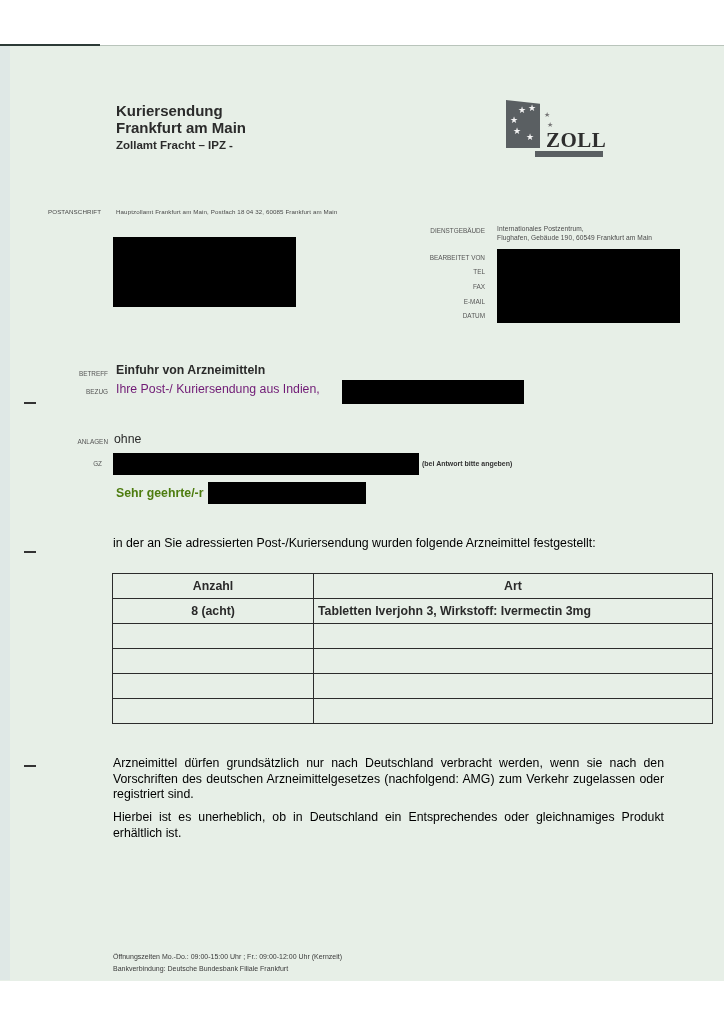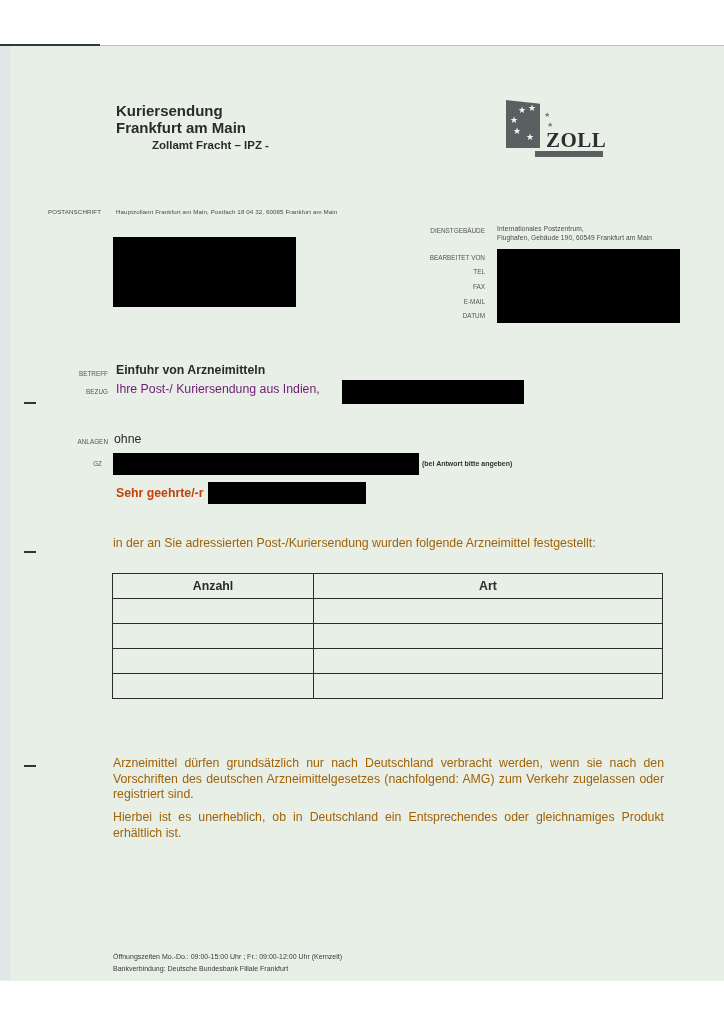--- a/index.html
+++ b/index.html
@@ -15,44 +15,44 @@
     border-top: 1px solid #b9c4bb;
   }
   .page-topline {
     position: absolute; left: 0; top: 44px; width: 100px; height: 2px; background: #2c3a36;
   }
   .left-strip {
     position: absolute; left: 0; top: 46px; width: 10px; height: 934px; background: #dfe8e6;
   }
   .abs { position: absolute; }
   .hdr1 { font-weight: bold; font-size: 15px; line-height: 18px; color: #2b2b2b; }
-  .hdr2 { font-weight: bold; font-size: 11.5px; color: #2b2b2b; margin-left: 36px; }
+  .hdr2 { font-weight: bold; font-size: 11.5px; color: #2b2b2b; }
   .tiny { font-size: 6.2px; color: #4a4a4a; letter-spacing: 0.1px; }
   .small { font-size: 7px; color: #3a3a3a; }
   .lbl { font-size: 6.4px; color: #555; text-align: right; text-transform: uppercase; }
   .redact { position: absolute; background: #000; }
-  .body-text { font-size: 12.3px; line-height: 15.5px; color: #a16207; text-align: justify; }
+  .body-text { font-size: 12.3px; line-height: 15.5px; color: #000000; text-align: justify; }
   .tick { position: absolute; left: 24px; width: 12px; height: 1.5px; background: #333; }
 
   
   .logo { position: absolute; left: 502px; top: 98px; width: 110px; height: 66px; }
   .logo-flag {
     position: absolute; left: 4px; top: 2px; width: 34px; height: 48px; background: #5a5f62;
     clip-path: polygon(0 0, 100% 8%, 100% 100%, 0 100%);
   }
   .logo-star { position: absolute; color: #f3f3f3; font-size: 9px; line-height: 9px; }
   .logo-star.dim { color: #777; font-size: 7px; }
   .logo-text {
     position: absolute; left: 44px; top: 30px; font-family: "Liberation Serif", serif;
     font-size: 21px; font-weight: bold; color: #2e2e2e; letter-spacing: 0.5px;
   }
   .logo-bar { position: absolute; left: 33px; top: 53px; width: 68px; height: 6px; background: #5a5f62; }
 
   table.meds {
-    position: absolute; left: 112px; top: 573px; width: 551px;
+    position: absolute; left: 112px; top: 573px; width: 601px;
     border-collapse: collapse;
   }
   table.meds td {
     border: 1.4px solid #2c2c2c; height: 24px; padding: 0 4px; font-size: 12.3px;
     color: #2a2a2a;
   }
   table.meds td.c1 { width: 192px; text-align: center; }
   table.meds tr.head td { font-weight: bold; text-align: center; }
   table.meds tr.data td { font-weight: bold; }
   table.meds tr.data td.c1 { text-align: center; }
@@ -101,30 +101,34 @@
 <div class="abs lbl" style="left:50px; top:388px; width:58px;">BEZUG</div>
 <div class="abs" style="left:116px; top:382px; font-size:12.3px; color:#701a75;">Ihre Post-/ Kuriersendung aus Indien,</div>
 <div class="redact" style="left:342px; top:380px; width:182px; height:24px;"></div>
 
 <div class="abs lbl" style="left:50px; top:438px; width:58px;">ANLAGEN</div>
 <div class="abs" style="left:114px; top:432px; font-size:12.3px; color:#2a2a2a;">ohne</div>
 <div class="abs lbl" style="left:50px; top:460px; width:52px;">GZ</div>
 <div class="redact" style="left:113px; top:453px; width:306px; height:22px;"></div>
 <div class="abs" style="left:422px; top:460px; font-size:7px; font-weight:bold; color:#333;">(bei Antwort bitte angeben)</div>
 
-<div class="abs" style="left:116px; top:486px; font-size:12.3px; font-weight:bold; color:#c2410c;">Sehr geehrte/-r</div>
+<div class="abs" style="left:116px; top:486px; font-size:12.3px; font-weight:bold; color:#4d7c0f;">Sehr geehrte/-r</div>
 <div class="redact" style="left:208px; top:482px; width:158px; height:22px;"></div>
 
 <div class="abs body-text" style="left:113px; top:536px; width:570px; text-align:left;">in der an Sie adressierten Post-/Kuriersendung wurden folgende Arzneimittel festgestellt:</div>
 
 <table class="meds">
   <tbody>
       <tr class="head">
     <td class="c1">Anzahl</td>
     <td>Art</td>
+  </tr>
+  <tr class="data">
+    <td class="c1">8 (acht)</td>
+    <td>Tabletten Iverjohn 3, Wirkstoff: Ivermectin 3mg</td>
   </tr>
   <tr>
     <td class="c1"></td>
     <td></td>
   </tr>
   <tr>
     <td class="c1"></td>
     <td></td>
   </tr>
   <tr>

